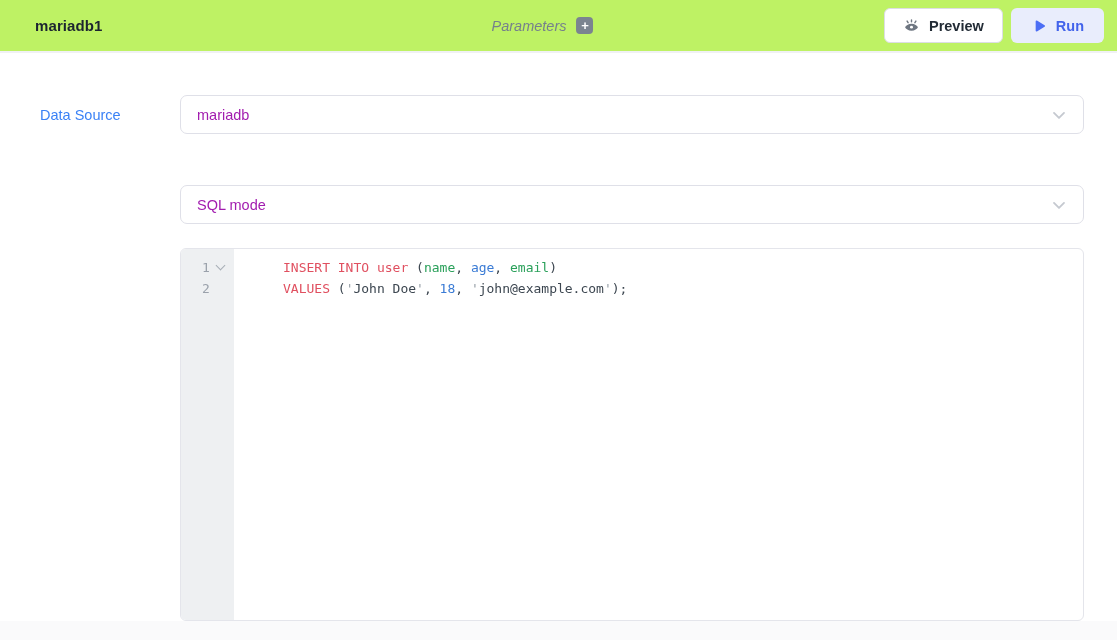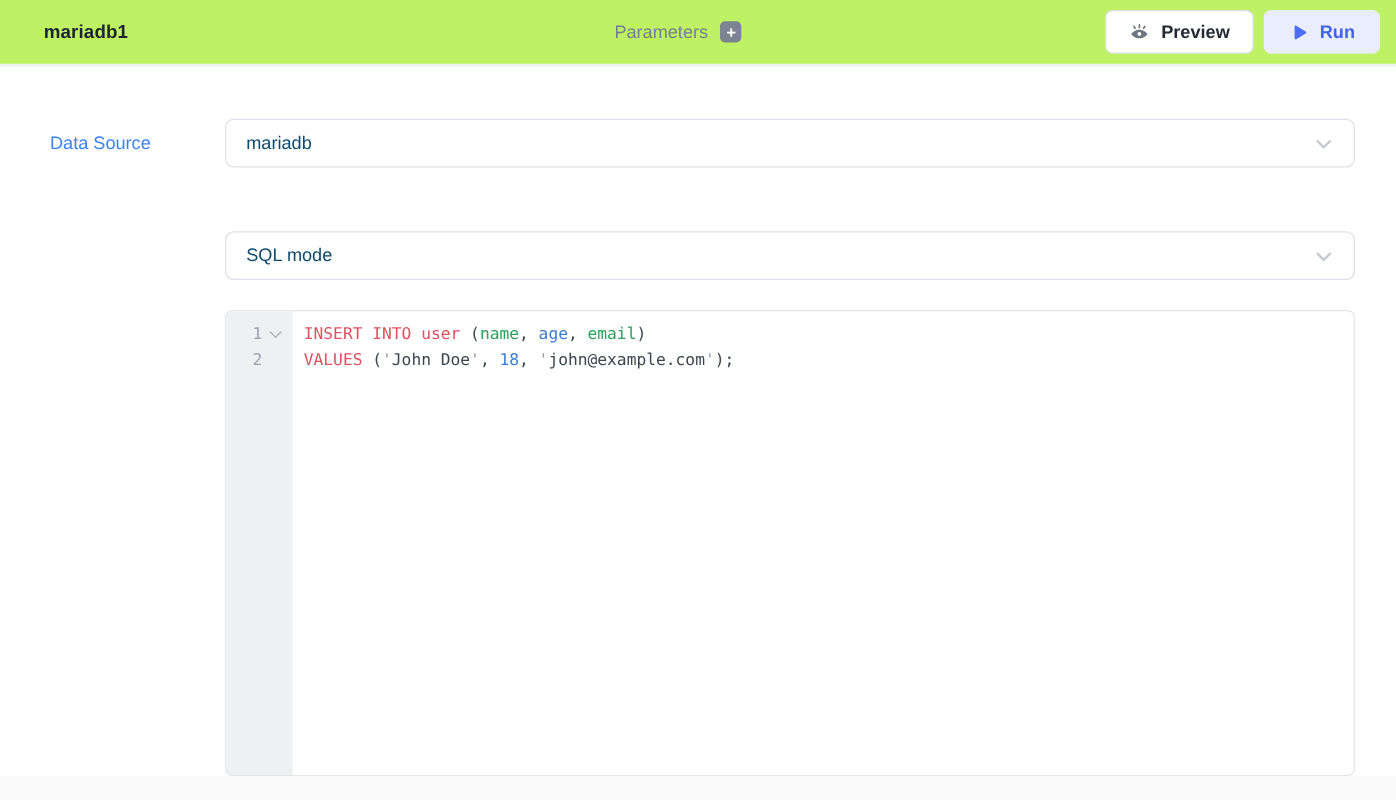--- a/index.html
+++ b/index.html
@@ -10,21 +10,21 @@
   .header {
     position:absolute; top:0; left:0; width:1117px; height:53px;
     background:#bef264; border-bottom:2px solid #f0f1f4;
     display:flex; align-items:center; padding:0 13px 0 35px;
   }
   .header-title { font-size:15px; font-weight:700; color:#1c2430; letter-spacing:.1px; }
   .header-center {
     position:absolute; left:calc(50% - 16px); transform:translateX(-50%);
     display:flex; align-items:center; gap:10px;
   }
-  .params-label { font-size:14.5px; font-weight:500; color:#76808c; }
+  .params-label { font-size:14.5px; font-weight:500; color:#76808c;font-style:italic; }
   .plus-badge {
     width:17px; height:17px; border:none; border-radius:4px; background:#7b8490;
     color:#ffffff; font-size:13px; font-weight:700; line-height:15px;
     display:flex; align-items:center; justify-content:center; cursor:pointer;
     font-family:"Liberation Sans", sans-serif;
   }
   .header-actions { margin-left:auto; display:flex; align-items:flex-end; gap:8px; }
   .btn {
     height:35px; border-radius:6px; display:flex; align-items:center; gap:9px;
     font-size:14.5px; font-weight:700; cursor:pointer; padding:0 18px;
@@ -36,42 +36,42 @@
   
   .field-label {
     position:absolute; left:40px; top:95px; height:39px; display:flex; align-items:center;
     font-size:14.5px; color:#3b82f6; font-weight:400;
   }
   .select {
     position:absolute; left:180px; width:904px; height:39px;
     background:#ffffff; border:1px solid #dfe0e8; border-radius:7px;
     display:flex; align-items:center; padding:0 14px 0 16px; cursor:pointer;
   }
-  .select-value { font-size:14.5px; color:#0c4a6e; flex:1; }
+  .select-value { font-size:14.5px; color:#a21caf; flex:1; }
   .select-chevron { display:flex; align-items:center; }
 
   
   .editor {
     position:absolute; left:180px; top:248px; width:904px; height:373px;
     background:#ffffff; border:1px solid #e4e5eb; border-radius:6px;
     display:flex; overflow:hidden;
     font-family:"DejaVu Sans Mono", monospace; font-size:13px; line-height:21px;
   }
   .gutter {
     width:53px; background:var(--gutter-bg,#eef0f2); padding-top:8px;
     color:var(--line-number,#9aa1ab); flex:none;
   }
   .gutter-line { height:21px; padding-left:21px; display:flex; align-items:center; }
   .fold {
     width:7px; height:7px; margin-left:7px; margin-top:-4px; display:inline-block;
     border-right:1.5px solid #a7aeb6; border-bottom:1.5px solid #a7aeb6;
     transform:rotate(45deg); cursor:pointer;
   }
   .code { padding:8px 0 0 9px; flex:1; cursor:text; }
-  .code-line { height:21px; white-space:pre; }
+  .code-line { height:21px; white-space:pre;margin-left:40px; }
   .tk-kw { color:var(--code-keyword,#e05060); }
   .tk-g  { color:var(--code-green,#2aa05a); }
   .tk-b  { color:var(--code-blue,#3a7bd5); }
   .tk-s  { color:var(--code-string,#3c4650); }
   .tk-q  { color:var(--code-quote,#959da5); }
   .tk-pl { color:var(--code-plain,#3c4650); }
 
   .bottom-strip { position:absolute; left:0; top:621px; width:1117px; height:19px; background:#fafafb; }
 </style>
 </head>

